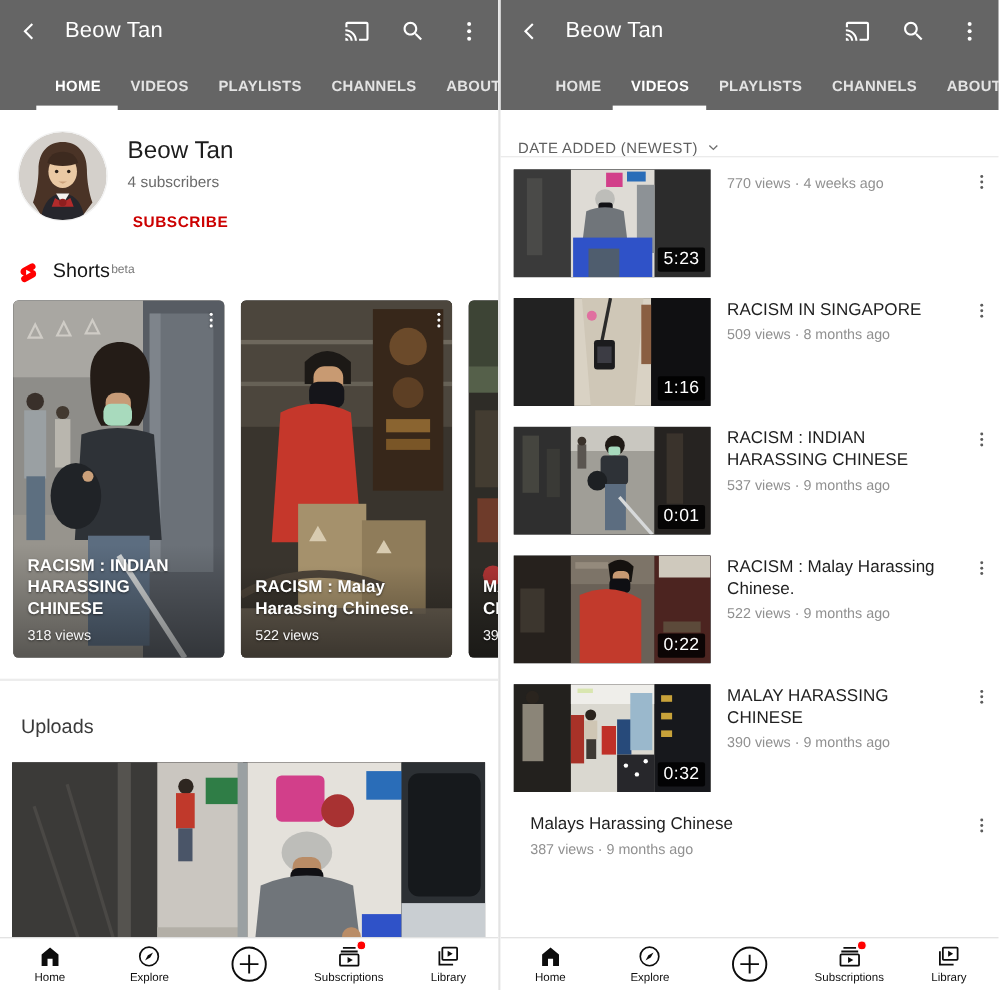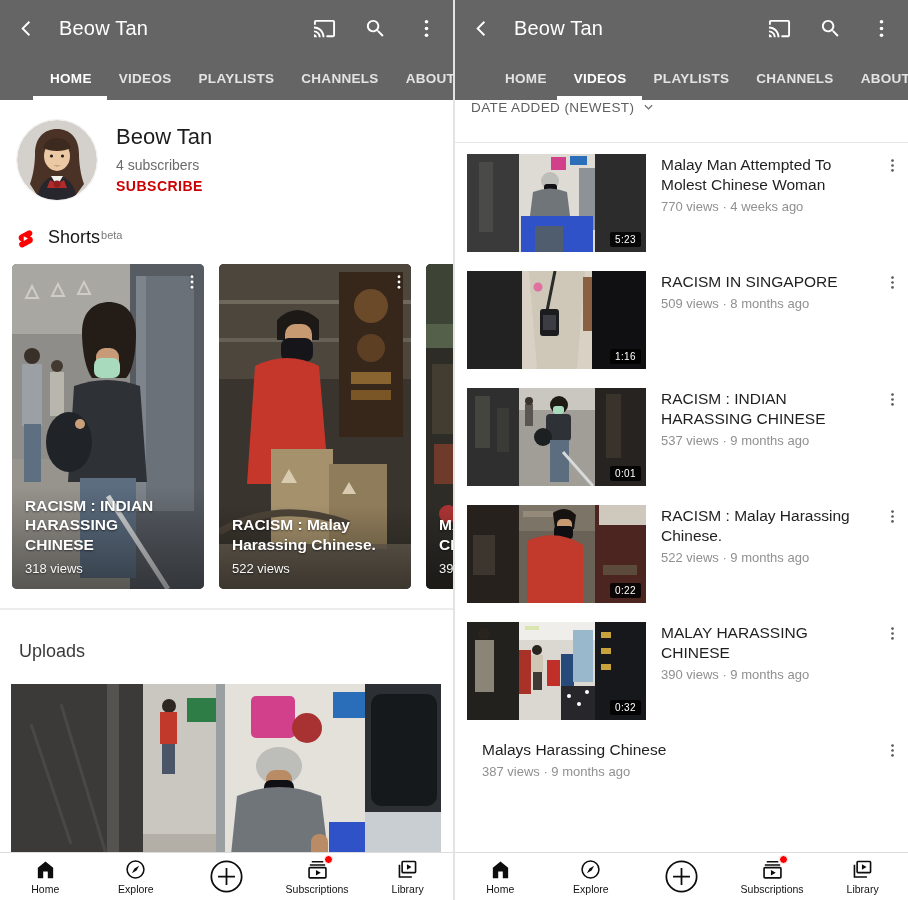--- a/index.html
+++ b/index.html
@@ -24,21 +24,21 @@
     height:4px; background:#fff; }
 
   
   .ch-info { display:flex; padding:20px 16px 0 17px; gap:19px; }
   .avatar { width:80px; height:80px; border-radius:50%; overflow:hidden; flex:0 0 auto;
     box-shadow:0 0 0 1px rgba(0,0,0,.06); }
   .avatar svg { width:100%; height:100%; display:block; }
   .ch-meta { padding-top:4px; }
   .ch-name { font-size:22px; font-weight:400; color:#1d1d1d; }
   .ch-subs { font-size:14px; color:#6b6b6b; margin-top:7px; }
-  .ch-subscribe { font-size:14px; font-weight:700; color:#c00; letter-spacing:.5px; margin-top:5px; cursor:pointer; }
+  .ch-subscribe { font-size:14px; font-weight:700; color:#c00; letter-spacing:.5px; margin-top:20px; cursor:pointer;text-align:center; }
 
   
   .shorts-hd { display:flex; align-items:flex-start; gap:11px; margin:27px 16px 0 14px;text-align:center; }
   .shorts-logo { width:23px; height:23px; }
   .shorts-logo svg { width:100%; height:100%; display:block; }
   .shorts-title { font-size:18px; color:#161616; }
   .shorts-beta { font-size:11px; color:#7a7a7a; position:relative; top:-4px; margin-left:1px; }
   .shorts-row { display:flex; gap:15px; padding-left:12px; margin-top:14px; height:325px; overflow:hidden; }
   .short-card { flex:0 0 192px; height:325px; border-radius:5px; overflow:hidden; position:relative; background:#3a3a3a; cursor:pointer; }
   .short-card svg.scene { width:100%; height:100%; display:block; }
@@ -52,30 +52,30 @@
 
   .section-divider { height:2px; background:#ececec; margin-top:19px; }
 
   
   .uploads { padding:0 11px; margin-top:31px; }
   .uploads-title { font-size:18px; color:#3a3a3a; margin-left:8px; }
   .uploads-thumb { margin-top:22px; width:430px; height:242px; position:relative; background:#222; cursor:pointer; }
   .uploads-thumb svg { width:100%; height:100%; display:block; }
 
   
-  .sort-bar { height:43px; display:flex; align-items:flex-start; padding:0 16px; border-bottom:1px solid #e7e7e7; cursor:pointer; }
+  .sort-bar { height:43px; display:flex; align-items:flex-end; padding:0 16px; border-bottom:1px solid #e7e7e7; cursor:pointer; }
   .sort-label { font-size:13.5px; font-weight:500; color:#5f5f5f; letter-spacing:.4px; }
   .sort-chev { width:15px; height:15px; color:#6f6f6f; margin-left:7px; }
   .sort-chev svg { width:100%; height:100%; }
   .video-list { padding-top:11px; }
   .video-row { display:flex; padding:0 10px 0 12px; margin-bottom:19px; position:relative; cursor:pointer; }
   .video-thumb { flex:0 0 179px; height:98px; position:relative; background:#1d1d1d; overflow:hidden; }
   .video-thumb svg { width:100%; height:100%; display:block; }
   .duration { position:absolute; right:5px; bottom:5px; background:rgba(0,0,0,.84); color:#fff;
-    font-size:10px; font-weight:500; padding:2px 5px; border-radius:2px; letter-spacing:.4px; }
+    font-size:16px; font-weight:500; padding:2px 5px; border-radius:2px; letter-spacing:.4px; }
   .video-info { flex:1; min-width:0; padding:1px 26px 0 15px; }
   .video-title { font-size:15.5px; color:#1f1f1f; line-height:1.3; max-height:41px; overflow:hidden; }
   .video-meta { font-size:13px; color:#909090; margin-top:4px; }
   .row-kebab { position:absolute; top:3px; right:7px; width:17px; height:17px; color:#5c5c5c; cursor:pointer; }
   .row-kebab svg { width:100%; height:100%; }
 
   
   .bottom-nav { position:absolute; left:0; right:0; bottom:0; height:48px; background:#fff;
     border-top:1px solid #dcdcdc; display:flex; align-items:center; justify-content:space-around; z-index:9; }
   .nav-item { display:flex; flex-direction:column; align-items:center; gap:2px; width:76px; cursor:pointer; }
@@ -429,21 +429,20 @@
             <rect x="112" y="14" width="16" height="62" fill="#8d9296"></rect>
             <circle cx="83" cy="27" r="9" fill="#bdbdb9"></circle>
             <rect x="77" y="30" width="13" height="9" rx="3" fill="#121216"></rect>
             <path d="M66 38q17-7 34 0l4 32H62z" fill="#70757a"></path>
             <rect x="54" y="62" width="72" height="36" fill="#2f52c8"></rect>
             <rect x="68" y="72" width="28" height="26" fill="#4f5d6e"></rect>
           </svg>
           <span class="duration">5:23</span>
         </div>
         <div class="video-info">
-          <div class="video-title">Malay Man Attempted To Molest Chinese Woman</div>
           <div class="video-meta">770 views · 4 weeks ago</div>
         </div>
         <span class="row-kebab"><svg viewBox="0 0 24 24">
               <use href="#i-kebab"></use>
             </svg></span>
       </div>
 
       <div class="video-row">
         <div class="video-thumb">
           <svg viewBox="0 0 179 98" preserveAspectRatio="none">

